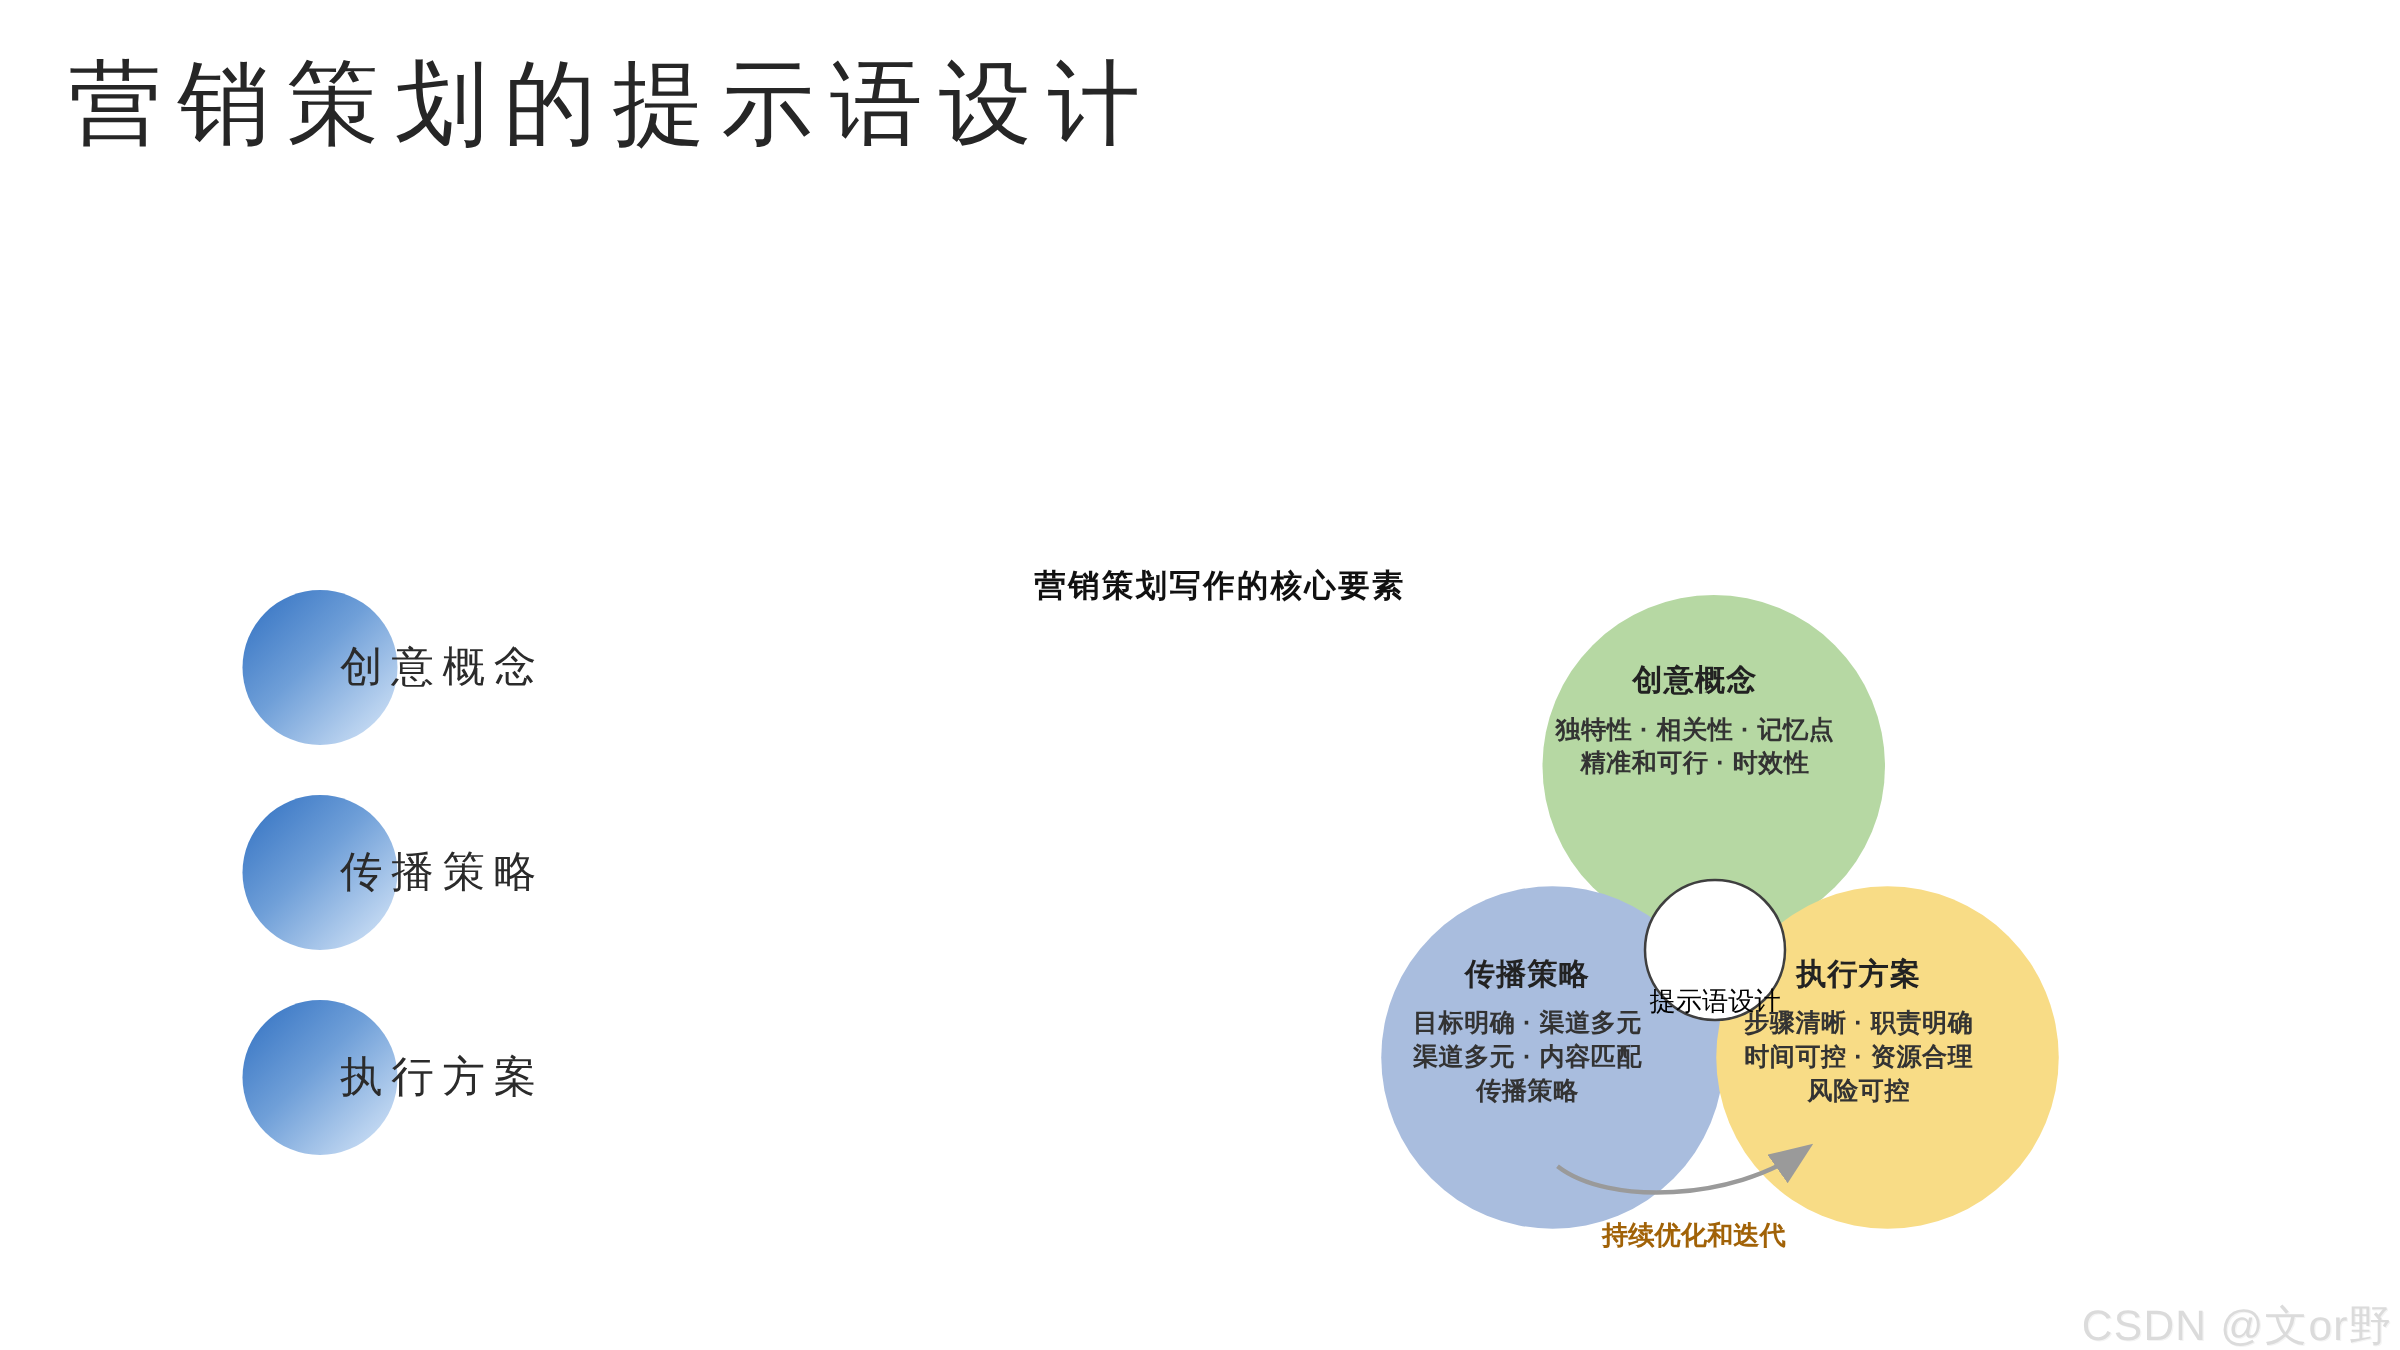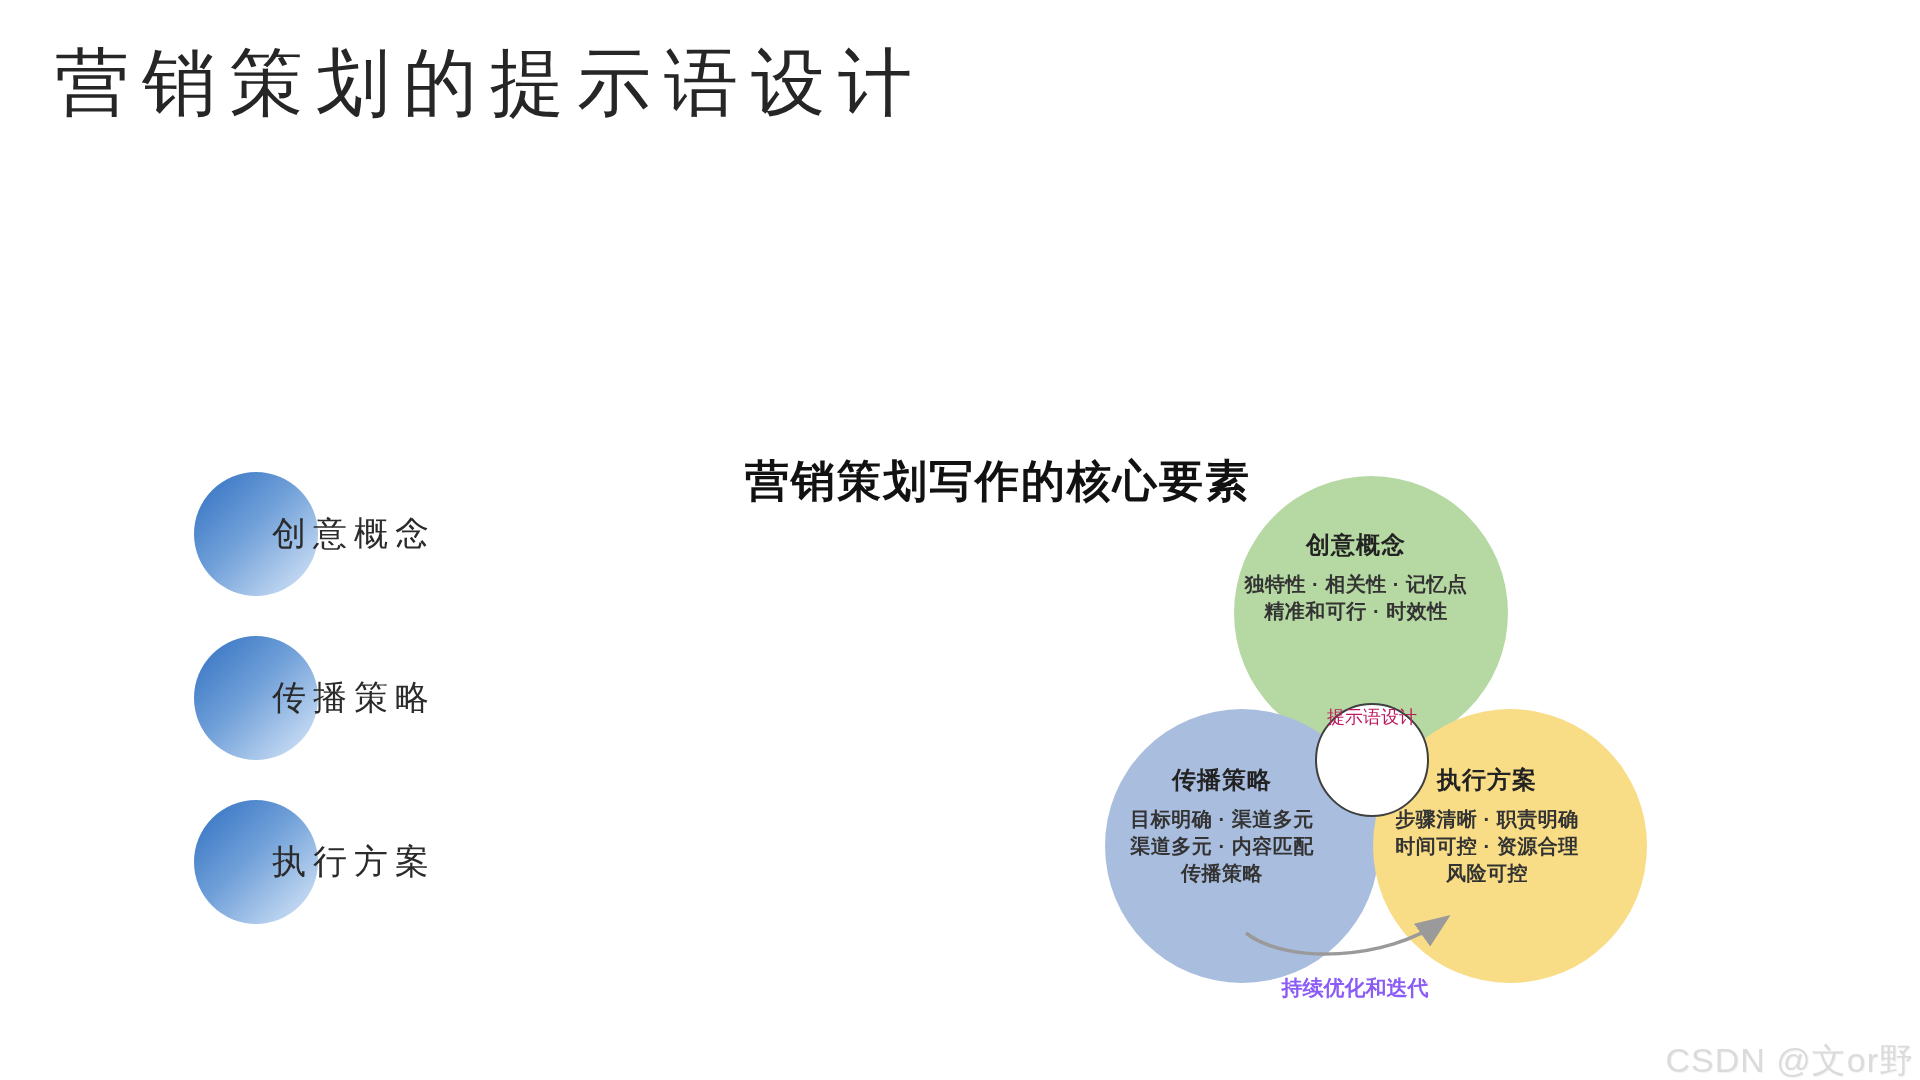--- a/index.html
+++ b/index.html
@@ -30,53 +30,53 @@
     background:linear-gradient(135deg,#2f6fc1 0%,#6f9fd8 45%,#dceafa 100%);
     flex:0 0 auto;
   }
   .bullet-label{
     margin-left:-46px;
     font-size:34px;letter-spacing:7px;color:#2b2b2b;white-space:nowrap;
   }
   
   .venn-title{
     position:absolute;left:745px;top:452px;width:462px;
-    text-align:center;font-size:44px;font-weight:700;
+    text-align:center;font-size:25px;font-weight:700;
     letter-spacing:2px;color:#111;white-space:nowrap;
   }
   .venn-circle{
     position:absolute;width:274px;height:274px;border-radius:50%;
   }
   .vc-green{left:1234px;top:476px;z-index:1;}
   .vc-blue{left:1105px;top:709px;z-index:2;}
   .vc-yellow{left:1373px;top:709px;z-index:3;}
   .center-circle{
     position:absolute;left:1315px;top:703px;width:114px;height:114px;
     border-radius:50%;background:#ffffff;border:2px solid #3f3f3f;
-    z-index:5;display:flex;align-items:flex-start;justify-content:center;
-    font-size:18px;color:#be185d;white-space:nowrap;box-sizing:border-box;
+    z-index:5;display:flex;align-items:flex-end;justify-content:center;
+    font-size:21px;color:#000000;white-space:nowrap;box-sizing:border-box;
   }
   .venn-text{
     position:absolute;z-index:6;text-align:center;
   }
   .vt-green{left:1206px;top:531px;width:300px;}
   .vt-blue{left:1082px;top:766px;width:280px;}
   .vt-yellow{left:1347px;top:766px;width:280px;}
   .venn-text .vt-name{
     font-size:24px;font-weight:700;color:#222;
     line-height:28px;margin-bottom:12px;letter-spacing:1px;
   }
   .venn-text .vt-line{
     font-size:20px;font-weight:700;color:#333;
     line-height:27px;letter-spacing:0.5px;white-space:nowrap;
   }
   .iter-arrow{position:absolute;left:1232px;top:905px;z-index:4;}
   .arrow-label{
     position:absolute;left:1270px;top:974px;width:170px;
-    text-align:center;font-size:21px;font-weight:600;color:#8b5cf6;
+    text-align:center;font-size:21px;font-weight:600;color:#a16207;
     white-space:nowrap;
   }
   .watermark{
     position:absolute;right:6px;top:1038px;
     font-size:34px;color:#dbdbdb;letter-spacing:1px;
     text-shadow:1px 1px 0 #f4f4f4;white-space:nowrap;
   }
 </style>
 </head>
 <body>

